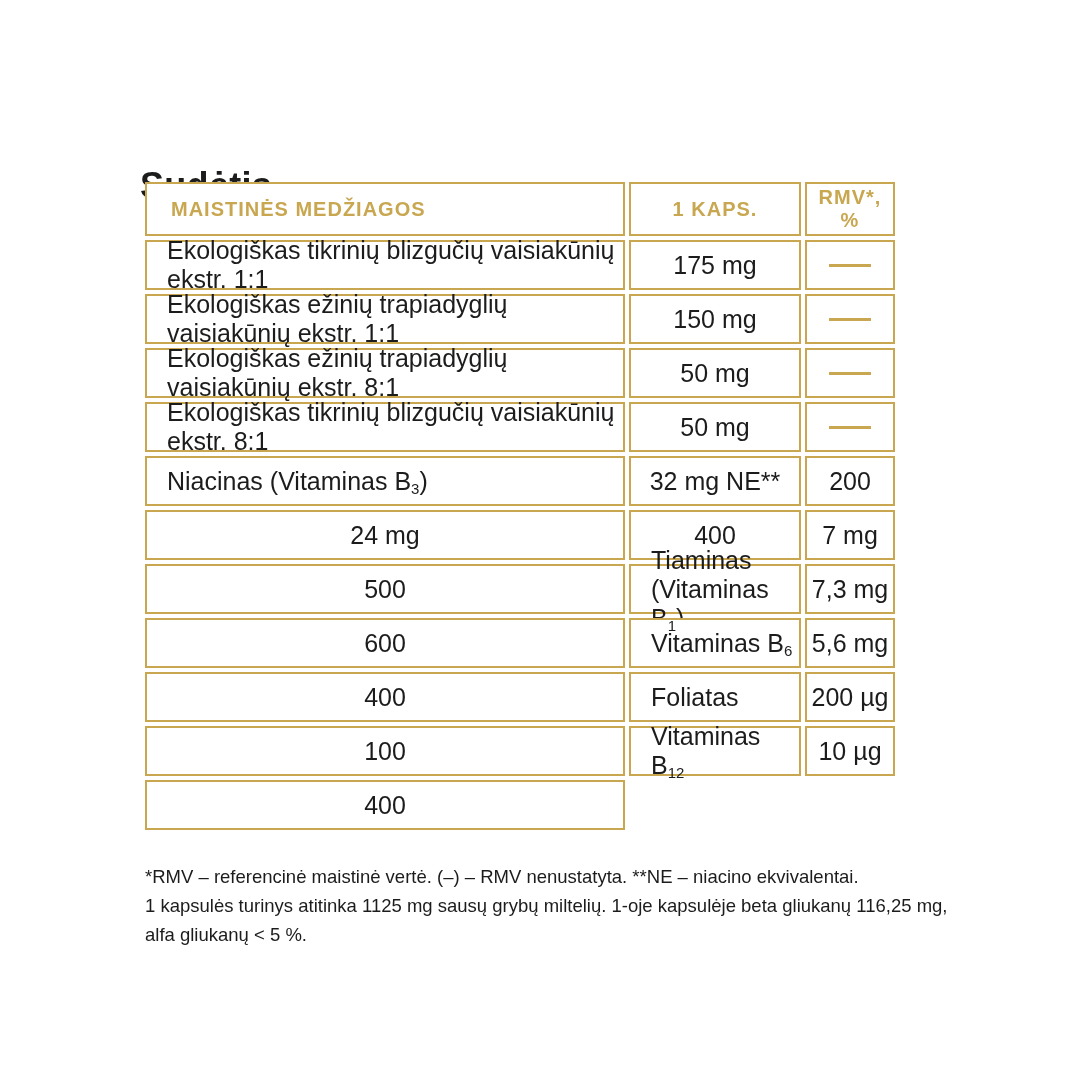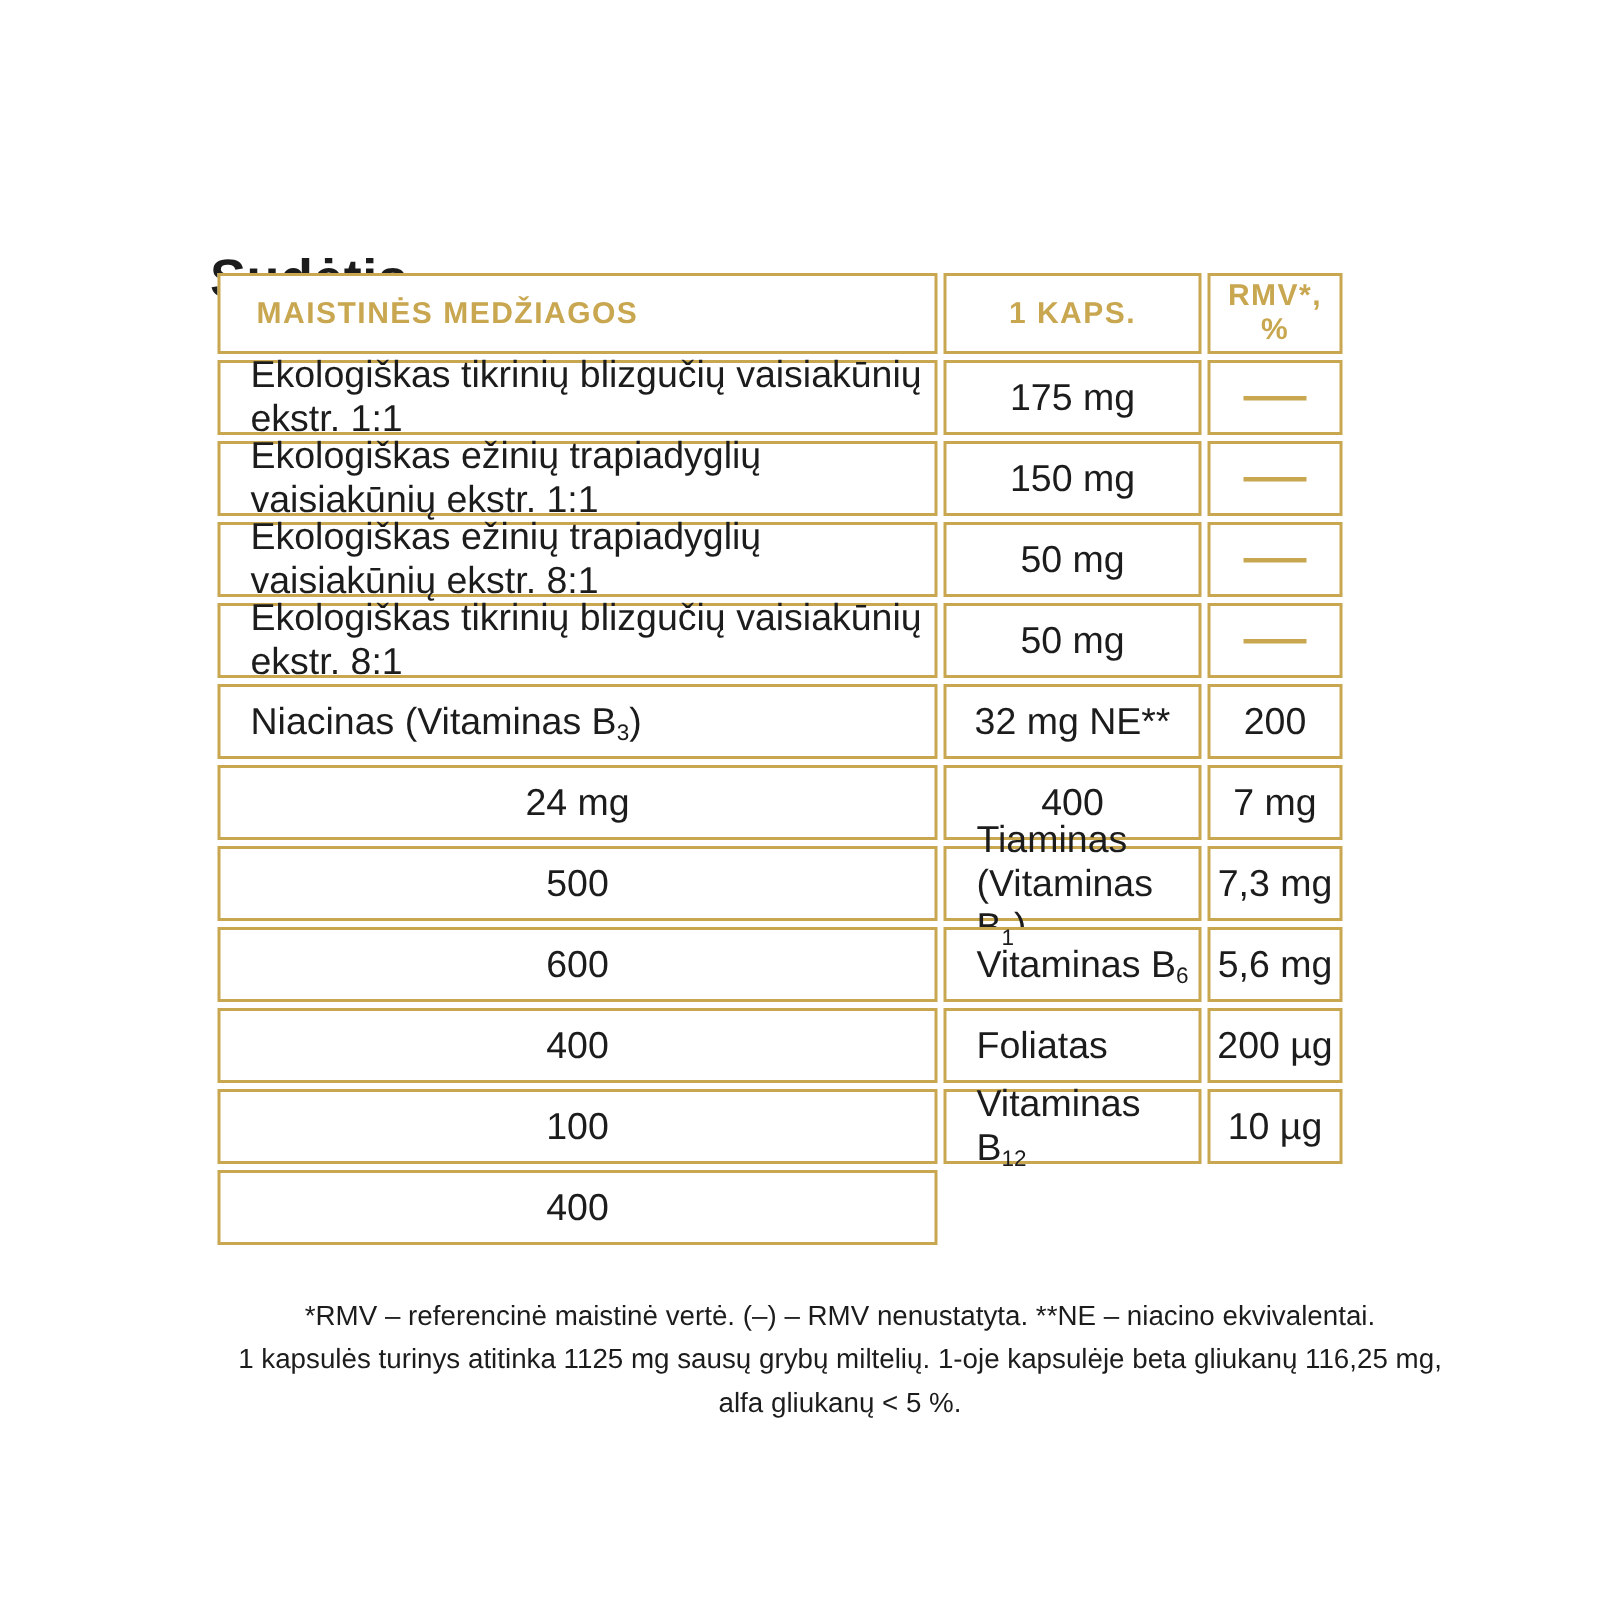--- a/index.html
+++ b/index.html
@@ -74,21 +74,21 @@
   }
   .footnotes{
     position:absolute;
     left:145px;
     top:862px;
     width:830px;
     font-size:18.5px;
     line-height:29px;
     color:var(--text);
   }
-  .footnote-line{white-space:nowrap;text-align:center;}
+  .footnote-line{white-space:nowrap;}
 </style>
 </head>
 <body>
 
 <h1 class="page-title">Sudėtis</h1>
 
 <div class="comp-table" id="comp-table">
   <div class="cell header-cell name-cell">
     <span>MAISTINĖS MEDŽIAGOS</span>
   </div>

